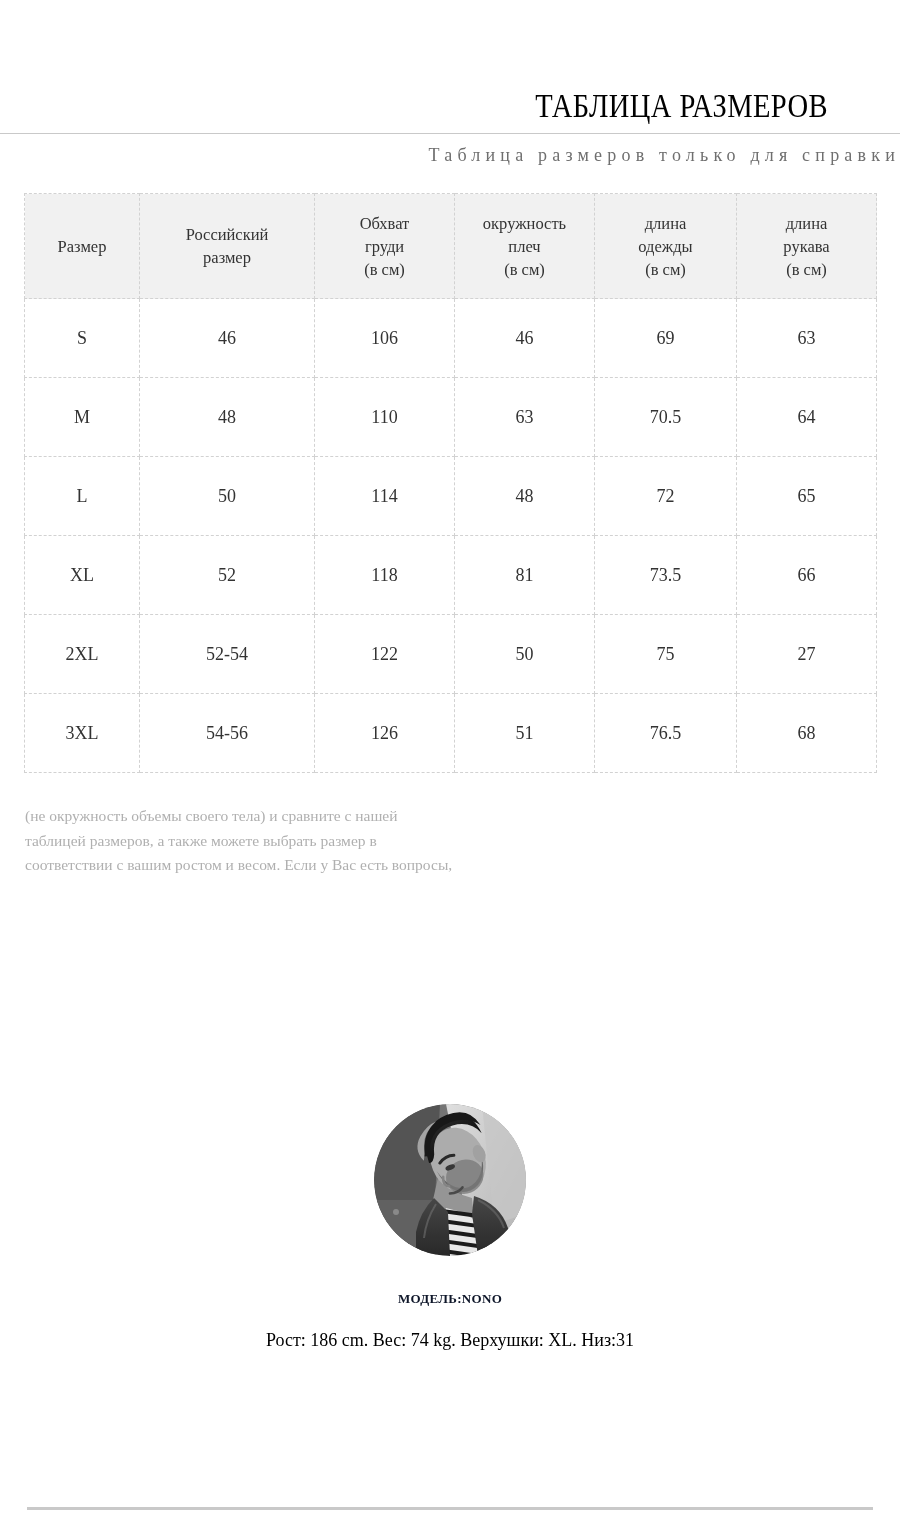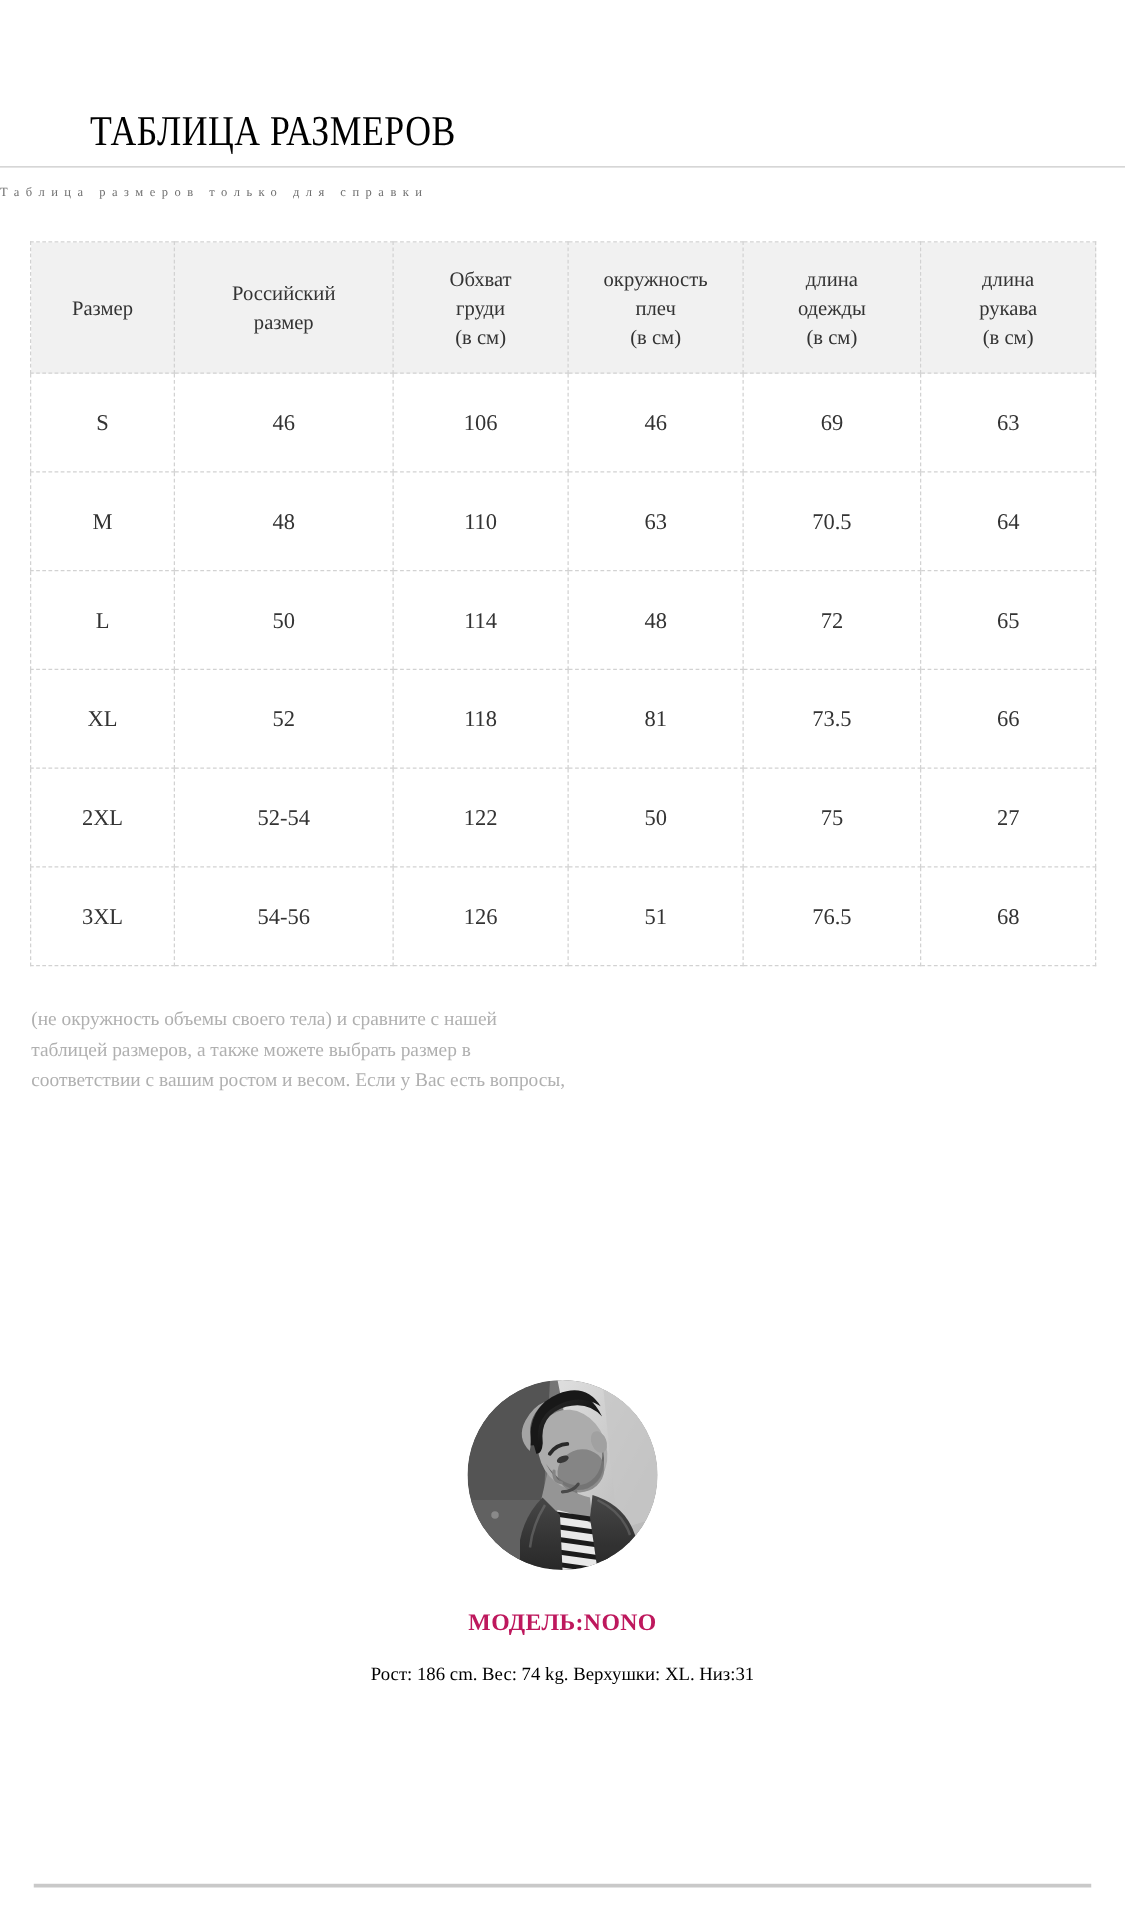--- a/index.html
+++ b/index.html
@@ -19,21 +19,21 @@
 
   .page {
     width: 900px;
     height: 1530px;
     position: relative;
   }
 
   
   .title-block {
     padding-top: 86px;
-    text-align: left;
+    text-align: right;
   }
 
   .main-title {
     font-family: "Liberation Serif", "DejaVu Serif", serif;
     font-size: 34px;
     font-weight: normal;
     letter-spacing: 0.5px;
     color: #000000;
     line-height: 40px;
     transform: scaleX(0.84);
@@ -42,21 +42,21 @@
 
   .title-rule {
     width: 900px;
     height: 1px;
     background: #c9c9c9;
     margin-top: 7px;
   }
 
   .subtitle {
     margin-top: 12px;
-    font-size: 10px;
+    font-size: 18px;
     letter-spacing: 5.2px;
     color: #6f6f6f;
     line-height: 18px;
   }
 
   
   .table-wrap {
     margin: 29px auto 0 auto;
     width: 852px;
   }
@@ -122,30 +122,30 @@
     margin: 0 auto;
     overflow: hidden;
     position: relative;
     background: #d7d7d7;
   }
 
   .model-photo svg { display: block; }
 
   .model-name {
     margin-top: 31px;
-    font-size: 19px;
+    font-size: 13px;
     font-weight: bold;
-    color: #be185d;
+    color: #0f172a;
     letter-spacing: 0.3px;
     line-height: 24px;
   }
 
   .model-stats {
     margin-top: 18px;
-    font-size: 15px;
+    font-size: 18px;
     color: #000000;
     line-height: 22px;
   }
 
   
   .bottom-rule {
     position: absolute;
     left: 27px;
     top: 1507px;
     width: 846px;

